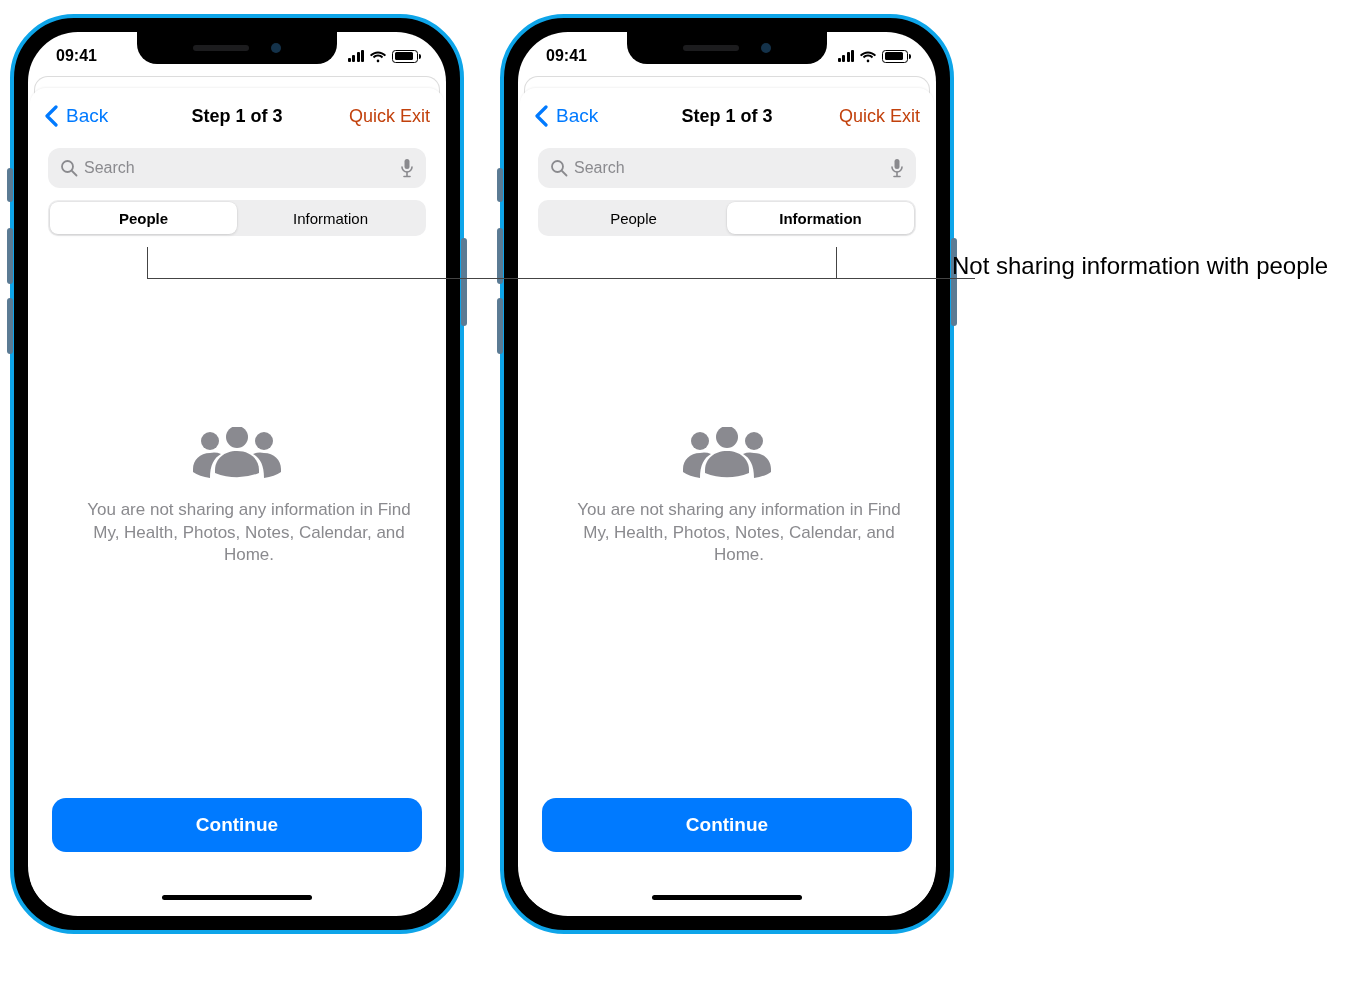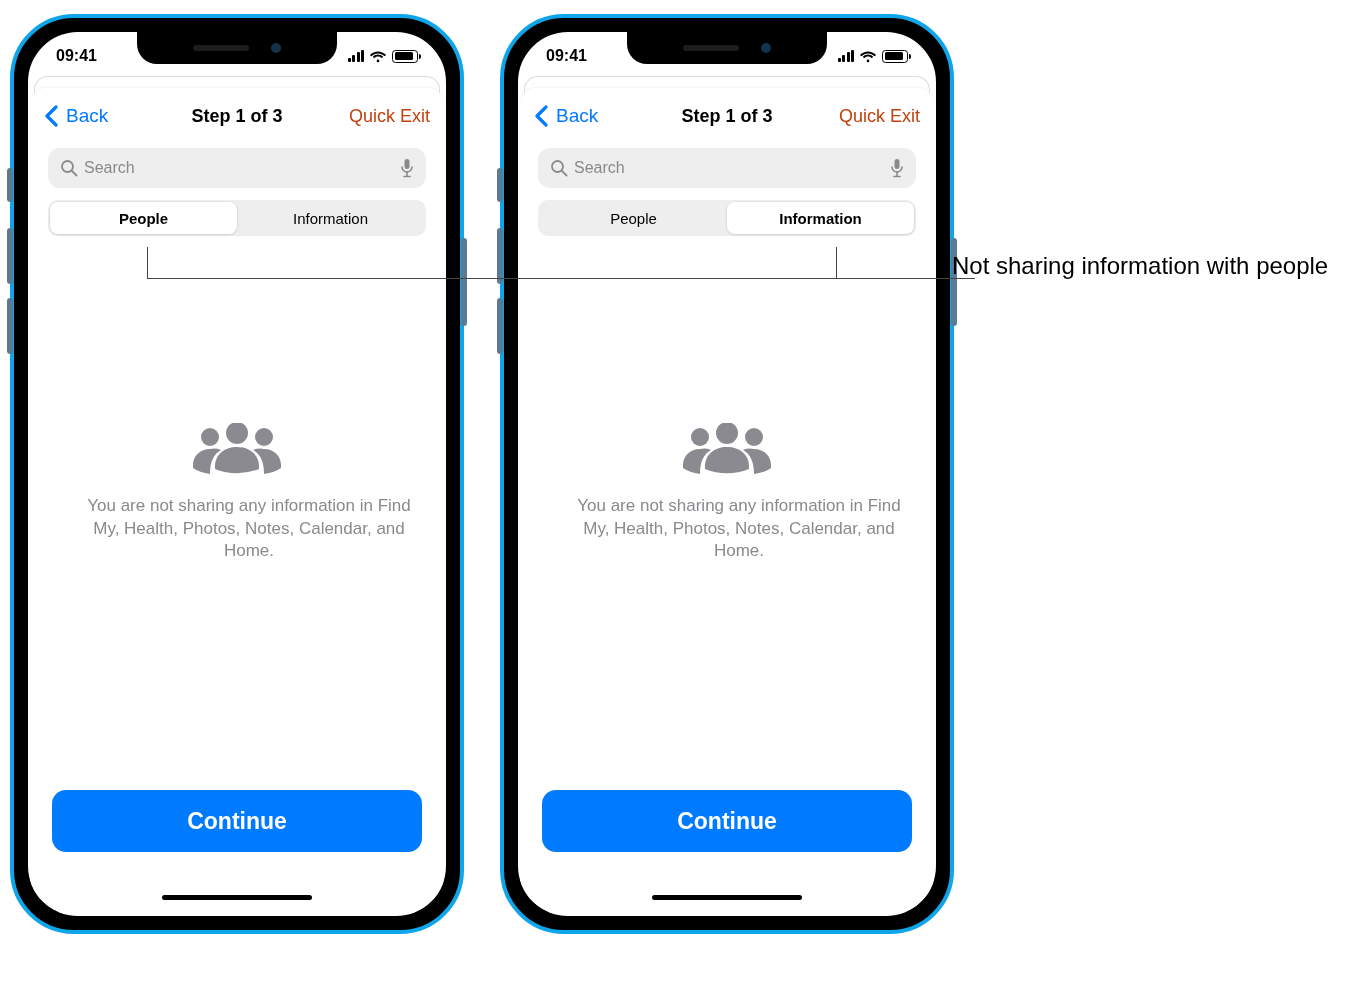--- a/index.html
+++ b/index.html
@@ -115,22 +115,22 @@
     }
     
     .empty{
       flex:1; display:flex; flex-direction:column; align-items:center; justify-content:center;
       padding:0 28px 40px 28px;
     }
     .people-glyph{ width:110px; height:58px; position:relative; margin-bottom:14px;}
     .empty-text{ color:#8a8a8e; font-size:17px; line-height:1.35; text-align:center; max-width:330px;margin-left:24px;}
     
     .cta{
-      margin:0 22px 58px 22px; height:62px; border-radius:14px;
-      background:#007aff; color:#fff; font-size:23px; font-weight:600;
+      margin:0 22px 58px 22px; height:54px; border-radius:14px;
+      background:#007aff; color:#fff; font-size:19px; font-weight:600;
       display:flex; align-items:center; justify-content:center;
     }
     .home-indicator{
       position:absolute; bottom:10px; left:50%; transform:translateX(-50%);
       width:150px; height:5px; background:#000; border-radius:3px;
     }
     
     .callout-text{
       position:absolute; left:952px; top:250px; font-size:24px; line-height:1.3;
     }

